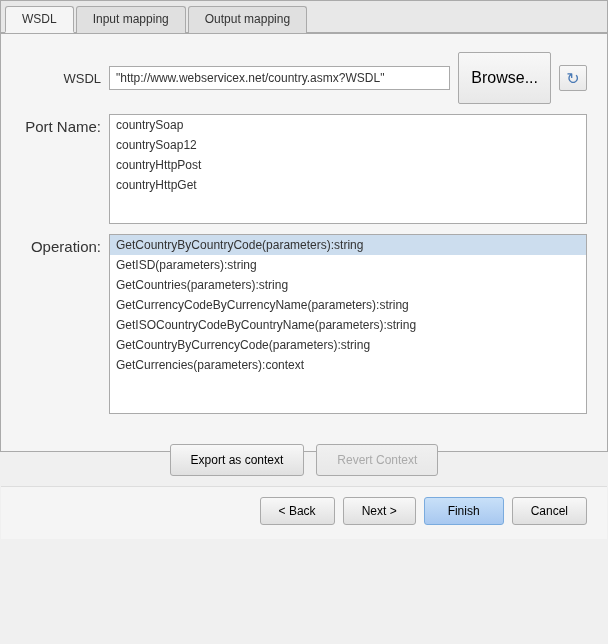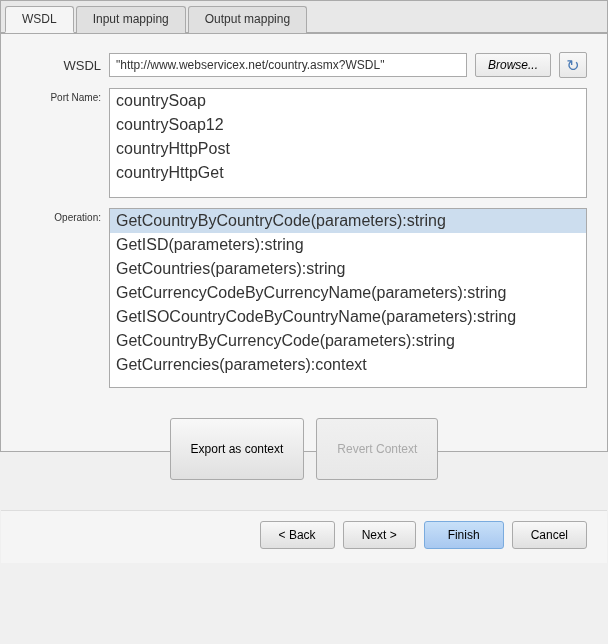--- a/index.html
+++ b/index.html
@@ -70,27 +70,26 @@
     }
     .wsdl-input {
       flex: 1;
       border: 1px solid #aaa;
       background: white;
       padding: 4px 6px;
       font-size: 12px;
       color: #333;
     }
     .btn-browse {
-      padding: 4px 12px;
+      padding: 16px 12px;
       border: 1px solid #aaa;
       background: linear-gradient(to bottom, #f8f8f8, #e8e8e8);
       cursor: pointer;
-      font-size: 12px;
+      font-size: 16px;
       border-radius: 2px;
-      font-style: italic;
     }
     .btn-refresh {
       width: 28px;
       height: 26px;
       border: 1px solid #aaa;
       background: linear-gradient(to bottom, #f8f8f8, #e8e8e8);
       cursor: pointer;
       border-radius: 2px;
       display: flex;
       align-items: center;
@@ -100,33 +99,33 @@
     }
     
     .field-row {
       display: flex;
       align-items: flex-start;
       gap: 8px;
     }
     .field-label {
       width: 80px;
       text-align: right;
-      font-size: 10px;
+      font-size: 15px;
       color: #333;
       padding-top: 4px;
     }
     .listbox {
       flex: 1;
       border: 1px solid #aaa;
       background: white;
       overflow-y: auto;
     }
     .listbox-item {
       padding: 3px 6px;
-      font-size: 16px;
+      font-size: 12px;
       color: #333;
       cursor: pointer;
     }
     .listbox-item.selected {
       background: #cde;
     }
     
     .operation-list {
       flex: 1;
       border: 1px solid #aaa;
@@ -135,21 +134,21 @@
       height: 180px;
     }
     
     .action-buttons {
       display: flex;
       justify-content: center;
       gap: 12px;
       margin-top: 20px;
     }
     .btn-action {
-      padding: 23px 20px;
+      padding: 8px 20px;
       border: 1px solid #aaa;
       background: linear-gradient(to bottom, #f8f8f8, #e0e0e0);
       cursor: pointer;
       font-size: 12px;
       border-radius: 3px;
       min-width: 110px;
     }
     .btn-action:disabled, .btn-action.disabled {
       color: #aaa;
       cursor: default;
@@ -157,21 +156,20 @@
     }
     
     .bottom-nav {
       display: flex;
       justify-content: flex-end;
       align-items: center;
       gap: 8px;
       padding: 10px 20px 14px 20px;
       border-top: 1px solid #ddd;
       background: #f5f5f5;
-      margin-top: 20px;
     }
     .btn-nav {
       padding: 6px 18px;
       border: 1px solid #aaa;
       background: linear-gradient(to bottom, #f8f8f8, #e0e0e0);
       cursor: pointer;
       font-size: 12px;
       border-radius: 3px;
       min-width: 70px;
     }

